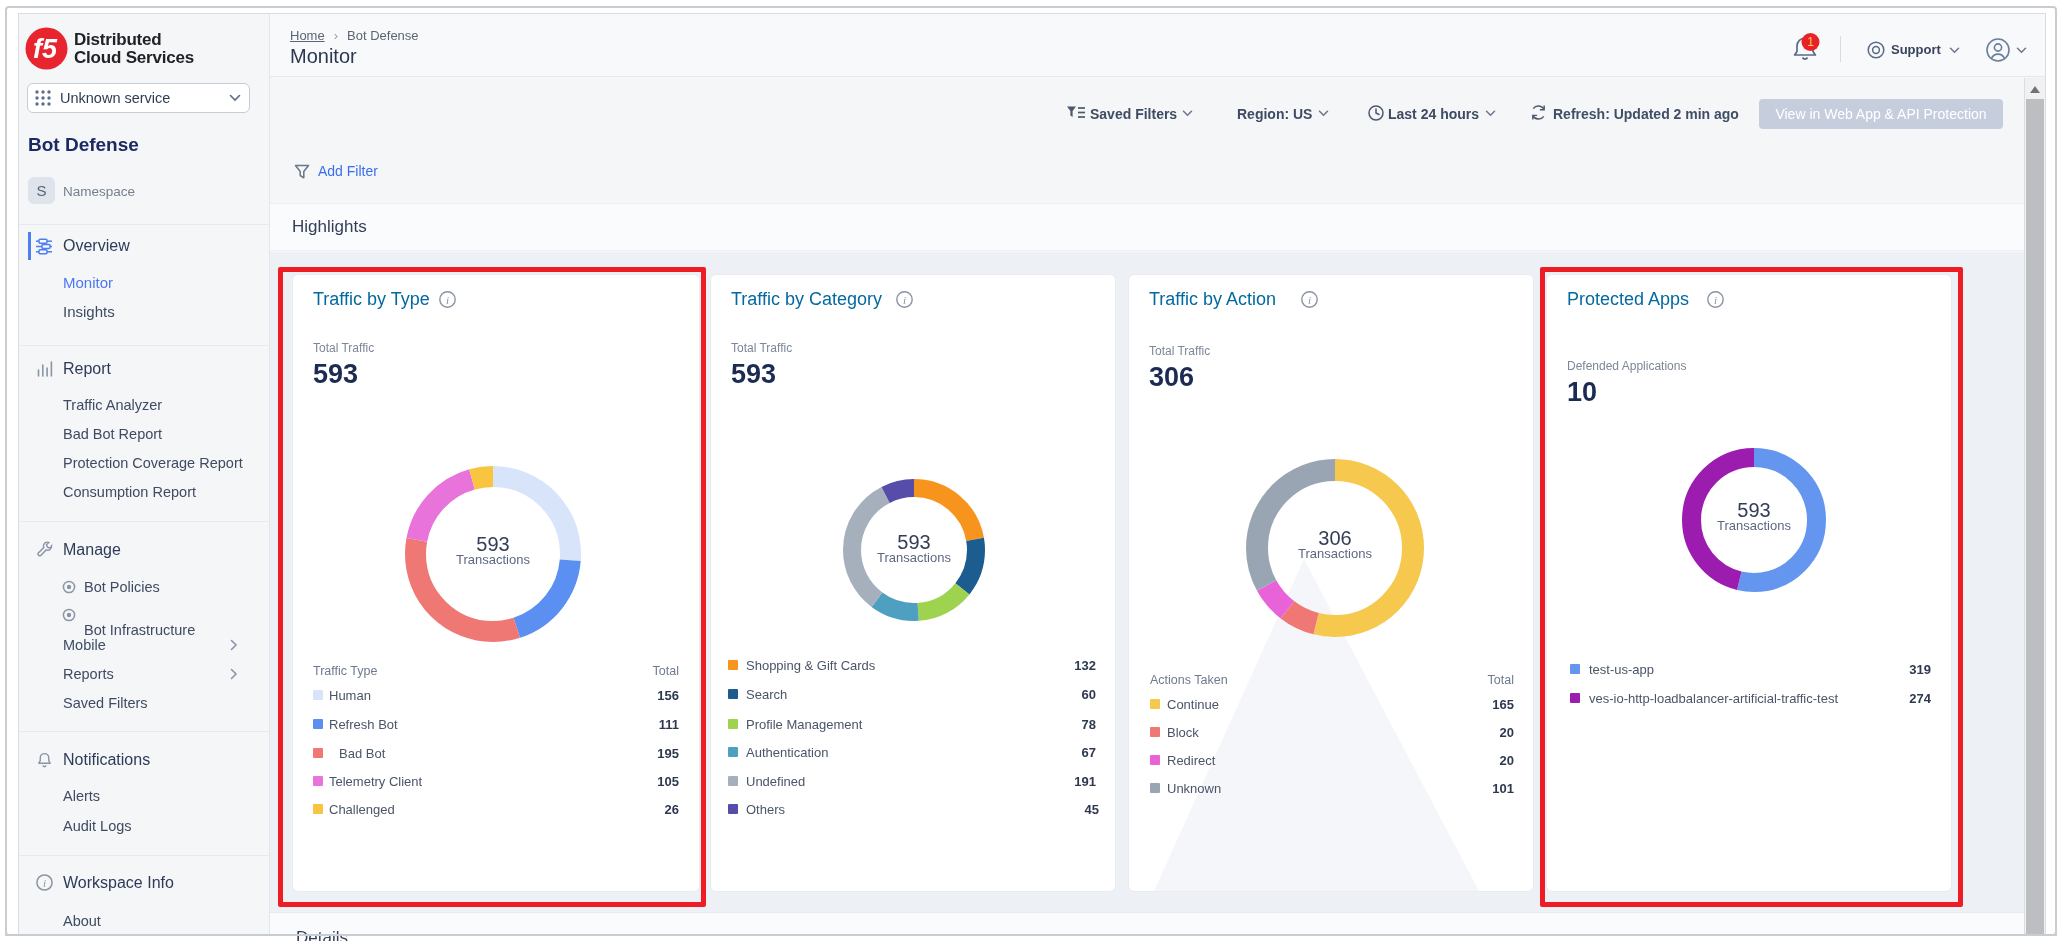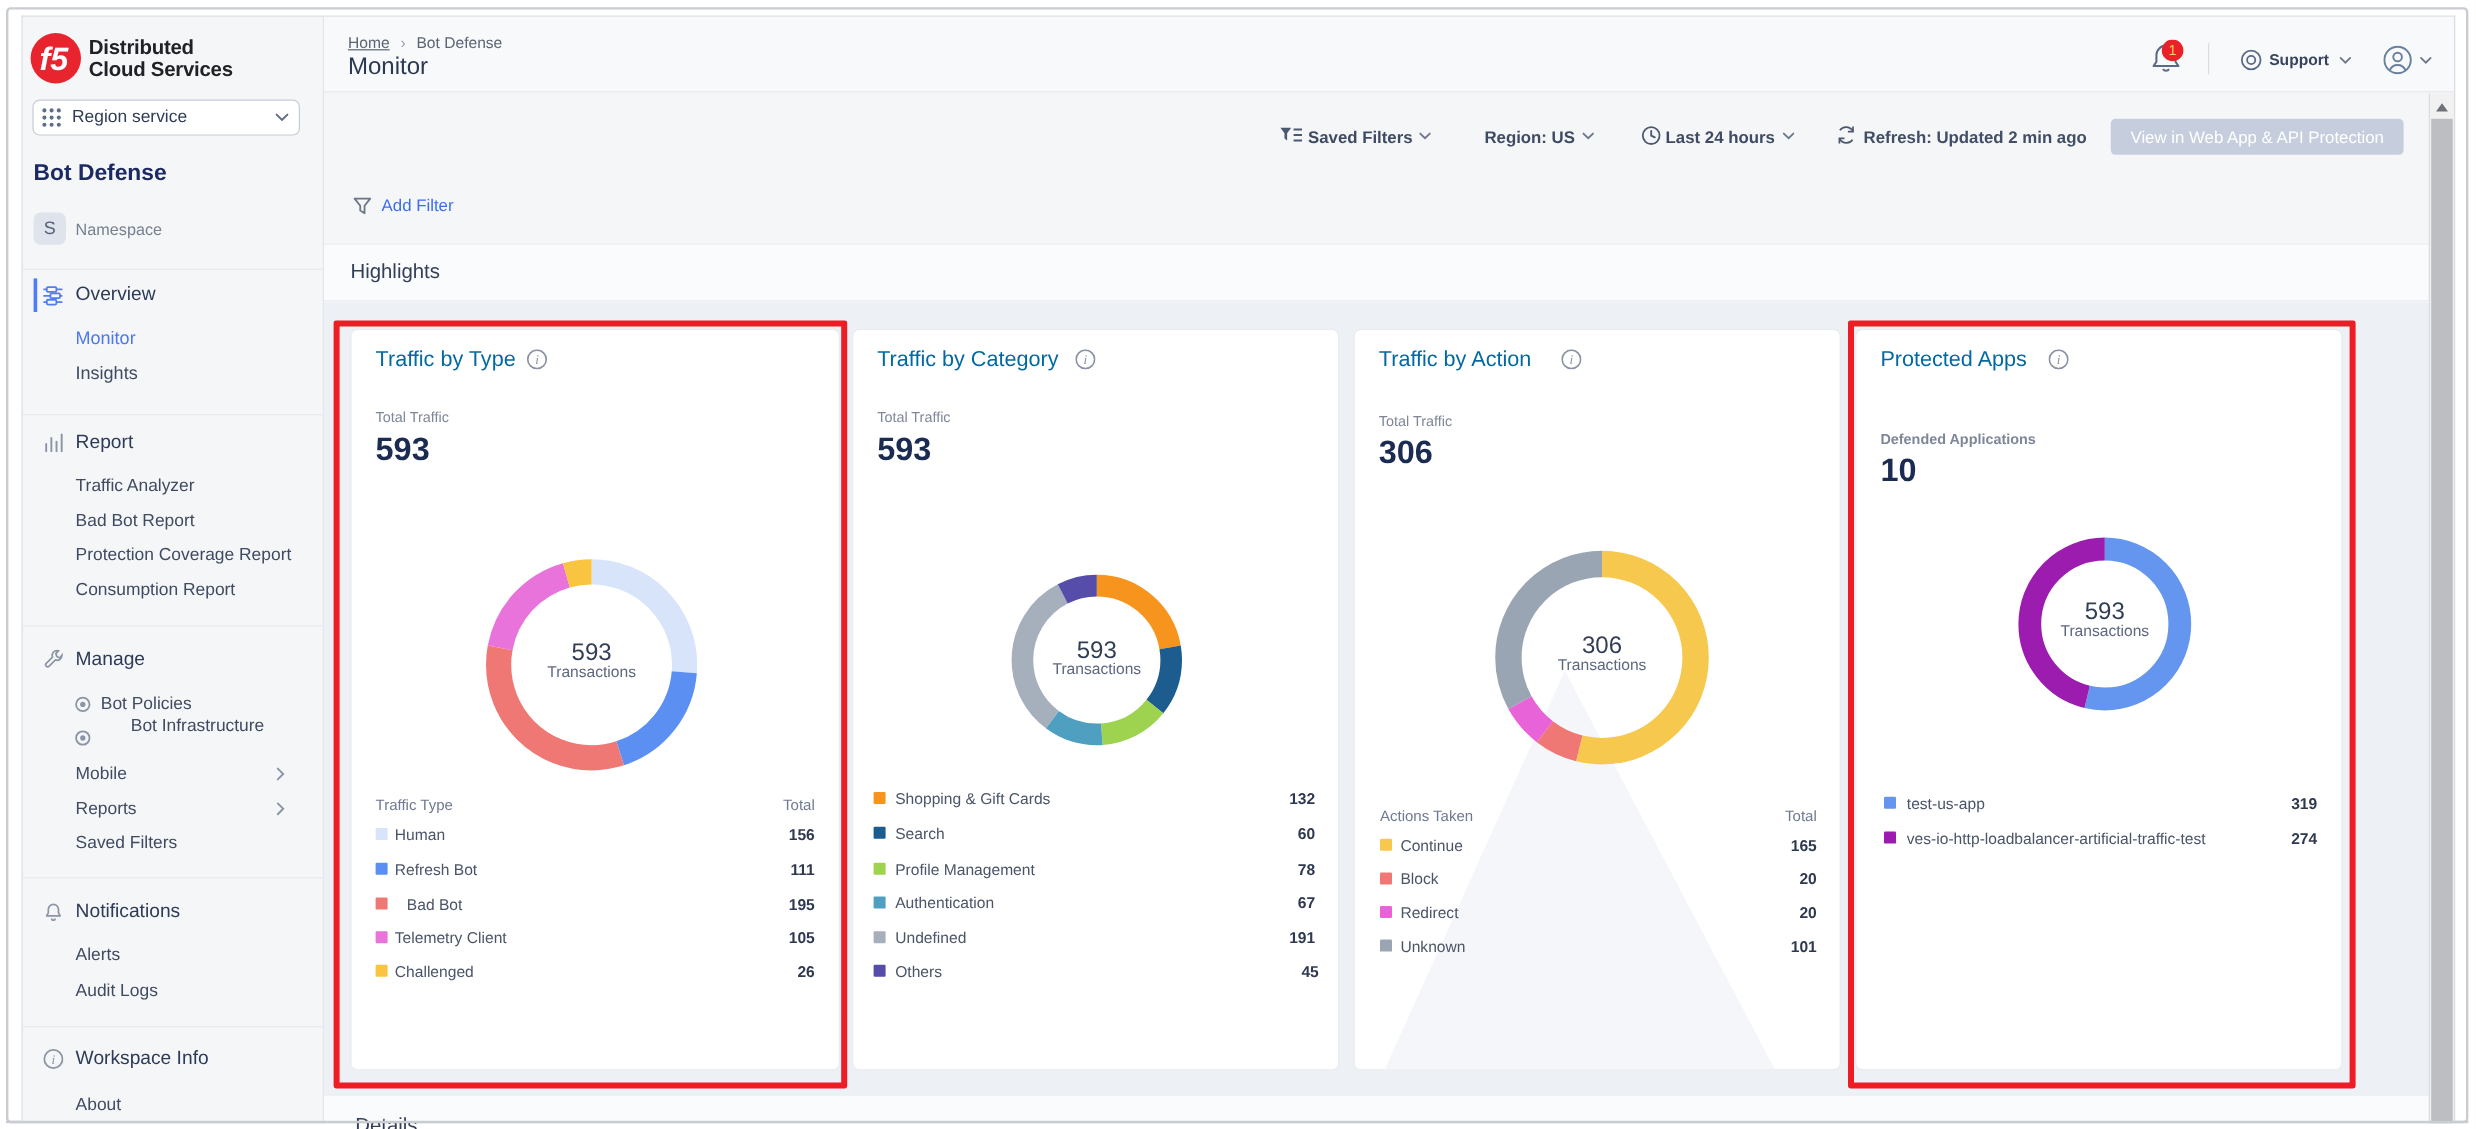--- a/index.html
+++ b/index.html
@@ -63,21 +63,21 @@
         <circle cx="9" cy="3" r="1.7"></circle>
         <circle cx="15" cy="3" r="1.7"></circle>
         <circle cx="3" cy="9" r="1.7"></circle>
         <circle cx="9" cy="9" r="1.7"></circle>
         <circle cx="15" cy="9" r="1.7"></circle>
         <circle cx="3" cy="15" r="1.7"></circle>
         <circle cx="9" cy="15" r="1.7"></circle>
         <circle cx="15" cy="15" r="1.7"></circle>
       </g>
   </svg>
-  <div class="abs" style="left:60px;top:83px;height:30px;line-height:30px;font-size:14.5px;font-weight:500;color:#2e3c54;">Region service</div>
+  <div class="abs" style="left:60px;top:83px;height:30px;line-height:30px;font-size:14.5px;font-weight:500;color:#2e3c54;">Unknown service</div>
   <svg class="abs" style="left:229px;top:94px;" width="12" height="8" viewBox="0 0 12 8">
       <polyline points="1.5,1.5 6,6 10.5,1.5" fill="none" stroke="#5f6b7e" stroke-width="1.6" stroke-linecap="round"></polyline>
     </svg>
   <div class="abs" style="left:28px;top:134px;font-size:19px;font-weight:bold;color:#1b2a63;">Bot Defense</div>
   <div class="abs" style="left:28px;top:177px;width:27px;height:27px;background:#dfe4ec;border-radius:6px;text-align:center;line-height:27px;font-size:15px;color:#56627a;">S</div>
   <div class="abs" style="left:63px;top:184px;font-size:13.5px;color:#76818f;">Namespace</div>
   <div class="abs sdiv" style="top:224px;"></div>
   <div class="abs" style="left:28px;top:232px;width:3px;height:28px;background:#4f7df2;"></div>
   <svg class="abs icn" style="left:36px;top:238px;" width="17" height="17" viewBox="0 0 17 17">
     <g stroke="#4f7df2" stroke-width="1.5" fill="none">
@@ -116,21 +116,21 @@
   <div class="abs navhead" style="left:63px;top:541px;">Manage</div>
   <svg class="abs" style="left:62px;top:580px;" width="14" height="14" viewBox="0 0 14 14">
       <circle cx="7" cy="7" r="5.6" fill="none" stroke="#8b95a6" stroke-width="1.5"></circle>
       <circle cx="7" cy="7" r="2.2" fill="#8b95a6"></circle>
     </svg>
   <div class="abs navitem" style="left:84px;top:579px;">Bot Policies</div>
   <svg class="abs" style="left:62px;top:608px;" width="14" height="14" viewBox="0 0 14 14">
       <circle cx="7" cy="7" r="5.6" fill="none" stroke="#8b95a6" stroke-width="1.5"></circle>
       <circle cx="7" cy="7" r="2.2" fill="#8b95a6"></circle>
     </svg>
-  <div class="abs navitem" style="left:84px;top:597px;margin-left:25px;">Bot Infrastructure</div>
+  <div class="abs navitem" style="left:84px;top:622px;">Bot Infrastructure</div>
   <div class="abs navitem" style="left:63px;top:637px;">Mobile</div>
   <svg class="abs" style="left:230px;top:639px;" width="8" height="12" viewBox="0 0 8 12">
       <polyline points="1.5,1.5 6,6 1.5,10.5" fill="none" stroke="#8b95a6" stroke-width="1.6" stroke-linecap="round"></polyline>
     </svg>
   <div class="abs navitem" style="left:63px;top:666px;">Reports</div>
   <svg class="abs" style="left:230px;top:668px;" width="8" height="12" viewBox="0 0 8 12">
       <polyline points="1.5,1.5 6,6 1.5,10.5" fill="none" stroke="#8b95a6" stroke-width="1.6" stroke-linecap="round"></polyline>
     </svg>
   <div class="abs navitem" style="left:63px;top:695px;">Saved Filters</div>
   <div class="abs sdiv" style="top:731px;"></div>
@@ -320,21 +320,21 @@
     <div class="abs lsq" style="left:21px;top:508px;background:#9aa5b3;"></div>
       <div class="abs litem" style="left:38px;top:506px;">Unknown</div>
       <div class="abs lval" style="right:19px;top:506px;">101</div>
   </div>
   <div class="abs card" id="card4">
     <div class="abs ctitle" style="left:20px;top:14px;">Protected Apps</div>
     <svg class="abs" style="left:160px;top:16px;" width="17" height="17" viewBox="0 0 17 17">
         <circle cx="8.5" cy="8.5" r="7.7" fill="none" stroke="#8a93a5" stroke-width="1.4"></circle>
         <text x="8.5" y="12.5" font-size="11" fill="#8a93a5" text-anchor="middle" font-family="Liberation Serif,serif" font-style="italic">i</text>
       </svg>
-    <div class="abs clabel" style="left:20px;top:84px;font-weight:bold;">Defended Applications</div>
+    <div class="abs clabel" style="left:20px;top:84px;">Defended Applications</div>
     <div class="abs cnum" style="left:20px;top:102px;">10</div>
     <svg class="abs" style="left:127px;top:165px;" width="160" height="160" viewBox="0 0 160 160">
       <g transform="translate(80,80) rotate(-90)">
         <circle r="62.5" fill="none" stroke="#6496f0" stroke-width="19" pathLength="593" stroke-dasharray="319 274" stroke-dashoffset="0"></circle>
         <circle r="62.5" fill="none" stroke="#9c1cb0" stroke-width="19" pathLength="593" stroke-dasharray="274 319" stroke-dashoffset="-319"></circle>
       </g>
     </svg>
     <div class="abs dnum" style="left:127px;top:224px;width:160px;">593</div>
     <div class="abs dsub" style="left:127px;top:243px;width:160px;">Transactions</div>
     <div class="abs lsq" style="left:23px;top:389px;background:#6496f0;"></div>

